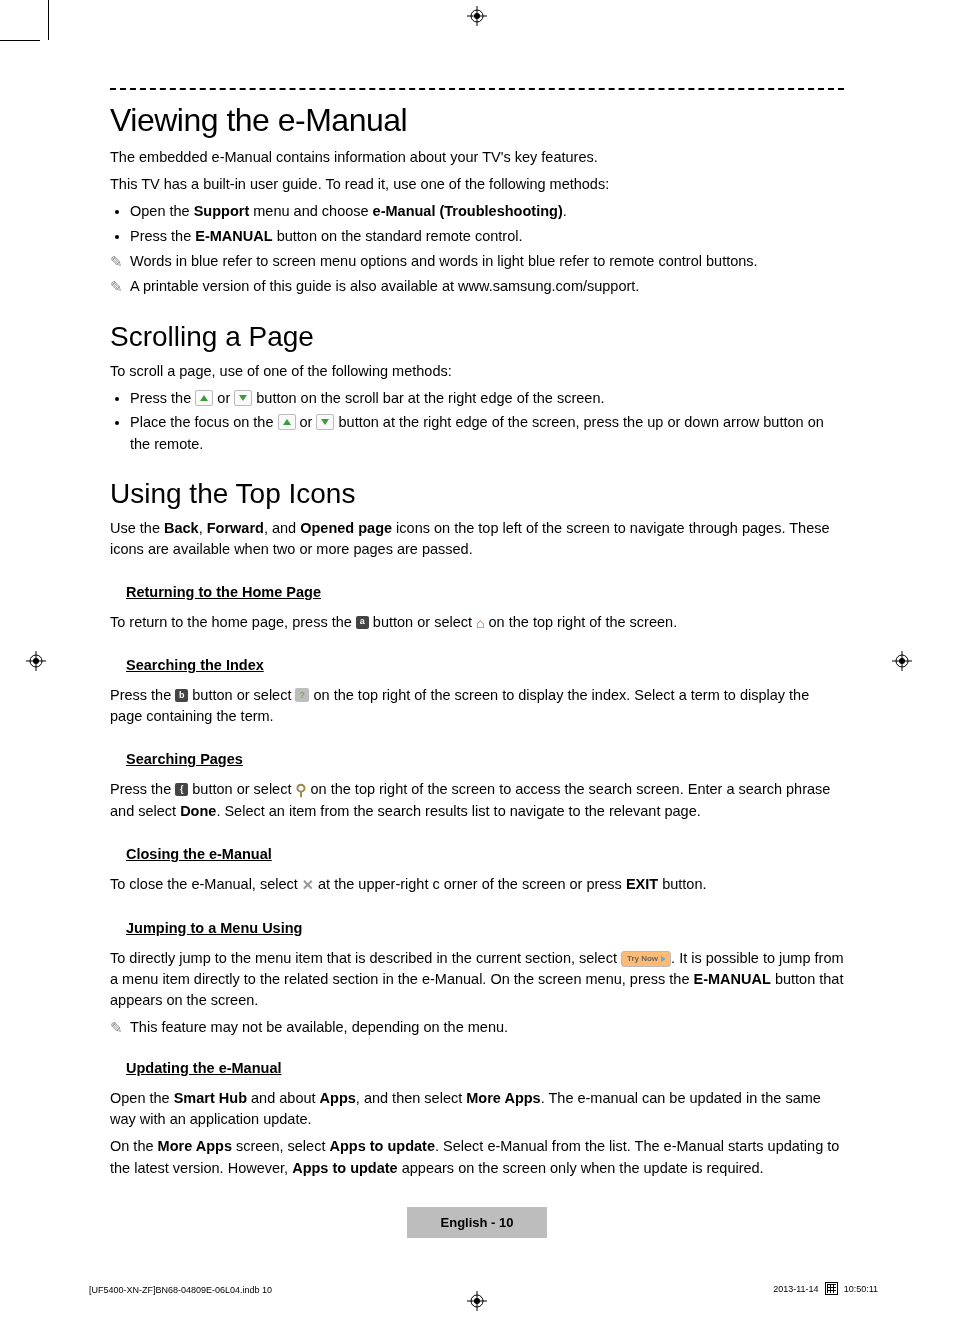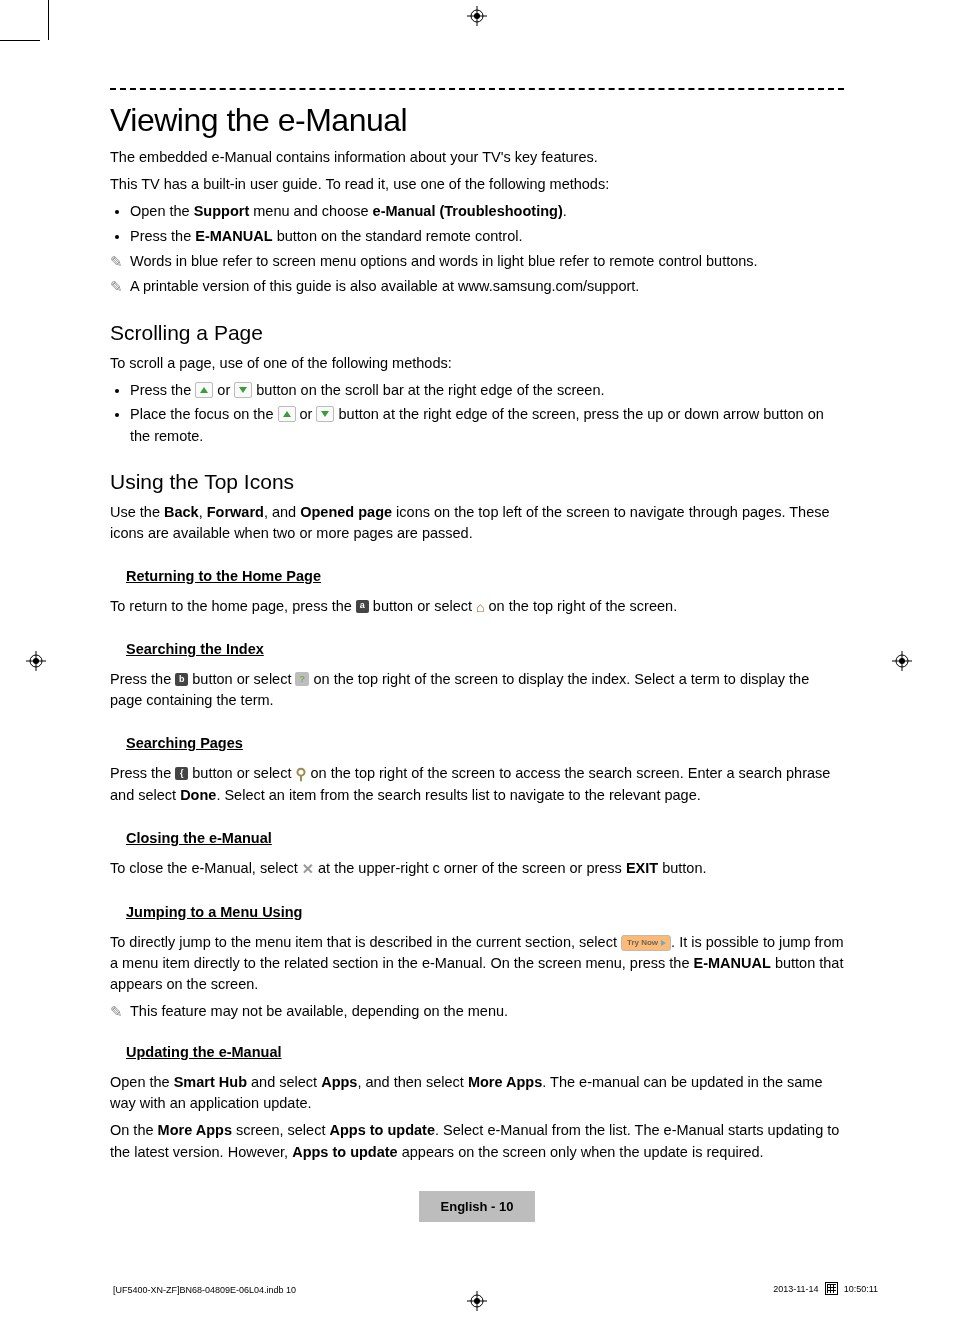--- a/index.html
+++ b/index.html
@@ -39,21 +39,21 @@
     letter-spacing: -0.5px;
     border-top: 2px dashed #000;
     padding-top: 12px;
   }
   .para {
     font-size: 14.5px;
     line-height: 1.45;
     margin: 6px 0;
   }
   .sub-title {
-    font-size: 21px;
+    font-size: 28px;
     font-weight: 400;
     margin: 22px 0 8px 0;
   }
   .sub-sub {
     font-size: 14.5px;
     font-weight: bold;
     text-decoration: underline;
     margin: 18px 0 6px 16px;
     display: inline-block;
   }
@@ -151,30 +151,30 @@
     border-bottom: 3px solid transparent;
     border-left: 5px solid #6aa9d6;
   }
   .page-footer {
     background: #bdbdbd;
     color: #000;
     font-size: 13px;
     font-weight: bold;
     text-align: center;
     padding: 8px 0;
-    width: 116px;
+    width: 140px;
     margin: 28px auto 12px auto;
   }
   .print-footer {
     position: absolute;
     font-size: 9px;
     color: #000;
     bottom: 26px;
   }
-  .print-footer.left { left: 76px; padding-left: 37px; }
+  .print-footer.left { left: 52px; padding-left: 37px; }
   .print-footer.right { right: 76px; display:flex; align-items:center; gap:6px; }
   .cal-box { border:1px solid #000; width:11px; height:11px; display:inline-block; position:relative; }
   .cal-box::before{content:"";position:absolute;left:1px;top:1px;right:1px;bottom:1px;background:
     repeating-linear-gradient(#000 0 1px, transparent 1px 3px),
     repeating-linear-gradient(90deg,#000 0 1px, transparent 1px 3px);}
 </style>
 </head>
 <body>
 
 <div class="crop-marks">
@@ -291,21 +291,21 @@
         <span class="play"></span>
       </span><span>. It is possible to jump from a menu item directly to the related section in the e-Manual. On the screen menu, press the </span><b>E-MANUAL</b><span> button that appears on the screen.</span>
   </p>
   <div class="note-line">
     <span class="note-icon">✎</span>
     <span class="note-text">This feature may not be available, depending on the menu.</span>
   </div>
 
   <div class="sub-sub">Updating the e-Manual</div>
   <p class="para">
-    <span>Open the </span><b>Smart Hub</b><span> and select </span><b>Apps</b><span>, and then select </span><b>More Apps</b><span>. The e-manual can be updated in the same way with an application update.</span>
+    <span>Open the </span><b>Smart Hub</b><span> and about </span><b>Apps</b><span>, and then select </span><b>More Apps</b><span>. The e-manual can be updated in the same way with an application update.</span>
   </p>
   <p class="para">
     <span>On the </span><b>More Apps</b><span> screen, select </span><b>Apps to update</b><span>. Select e-Manual from the list. The e-Manual starts updating to the latest version. However, </span><b>Apps to update</b><span> appears on the screen only when the update is required.</span>
   </p>
 
   <div class="page-footer">English - 10</div>
 </div>
 
 <div class="print-footer left">[UF5400-XN-ZF]BN68-04809E-06L04.indb   10</div>
 <div class="print-footer right">

